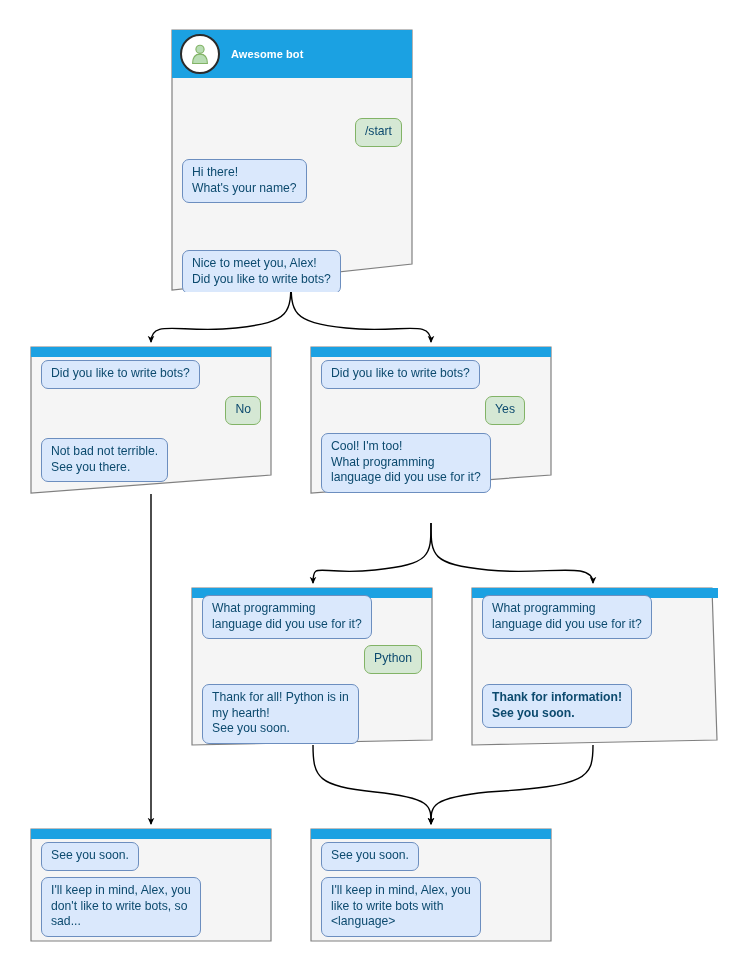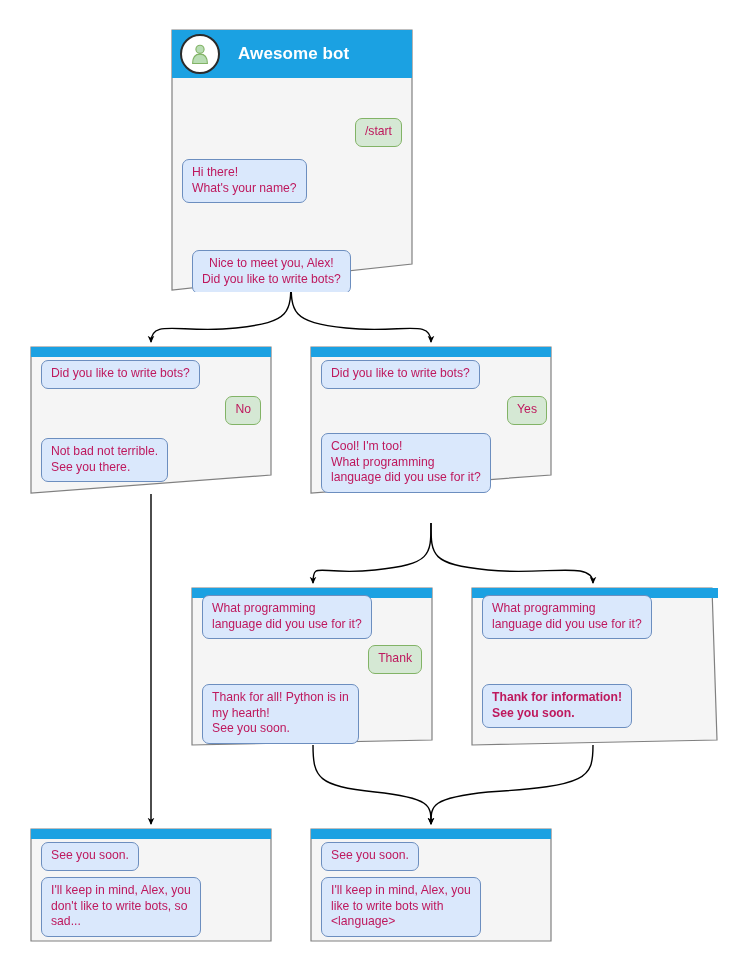--- a/index.html
+++ b/index.html
@@ -65,23 +65,23 @@
     border: 2px solid #2b2b2b;
     box-sizing: border-box;
     display: flex;
     align-items: center;
     justify-content: center;
     flex: none;
     margin-left: 8px;
   }
   .bot-title {
     color: #ffffff;
-    font-size: 17px;
+    font-size: 11px;
     font-weight: bold;
-    margin-left: 18px;
+    margin-left: 11px;
     letter-spacing: 0.1px;
     white-space: nowrap;
   }
 
   .chat {
     position: absolute;
     left: 0;
     right: 0;
     box-sizing: border-box;
     padding: 0 10px;
@@ -92,21 +92,21 @@
   }
   .msg-row.left { justify-content: flex-start; }
   .msg-row.right { justify-content: flex-end; }
 
   .bubble {
     border-radius: 7px;
     border: 1px solid;
     padding: 5px 9px 6px 9px;
     font-size: 12.2px;
     line-height: 15.5px;
-    color: #be185d;
+    color: #0c4a6e;
     white-space: pre-line;
     box-sizing: border-box;
     max-width: 100%;
   }
   .bubble.bot {
     background: #dae8fc;
     border-color: #6c8ebf;
   }
   .bubble.user {
     background: #d5e8d4;
@@ -159,21 +159,21 @@
       </div>
 
       <div class="chat" style="top:48px; height:214px;">
         <div class="msg-row right" style="top:40px; left:10px; right:10px;">
           <div class="bubble user">/start</div>
         </div>
         <div class="msg-row left" style="top:81px; left:10px; right:10px;">
           <div class="bubble bot">Hi there!
 What's your name?</div>
         </div>
-        <div class="msg-row left" style="top:172px; left:20px; right:10px;text-align:center;">
+        <div class="msg-row left" style="top:172px; left:10px; right:10px;">
           <div class="bubble bot">Nice to meet you, Alex!
 Did you like to write bots?</div>
         </div>
       </div>
     </div>
   </div>
 
   <div class="node" style="left:31px; top:347px; width:240px; height:148px;">
     <svg class="node-svg" width="243" height="150">
       <path d="M 0 0 L 240 0 L 240 128 L 0 146 Z" fill="#f5f5f5" stroke="#808080" stroke-width="1.2"></path>
@@ -200,21 +200,21 @@
     <svg class="node-svg" width="243" height="150">
       <path d="M 0 0 L 240 0 L 240 128 L 0 146 Z" fill="#f5f5f5" stroke="#808080" stroke-width="1.2"></path>
       <path d="M 0 0 L 240 0 L 240 10 L 0 10 Z" fill="#1ba1e2" stroke="none"></path>
     </svg>
 
     <div class="node-content" style="height:148px;">
       <div class="chat" style="top:10px; height:138px;">
         <div class="msg-row left" style="top:3px; left:10px; right:10px;">
           <div class="bubble bot">Did you like to write bots?</div>
         </div>
-        <div class="msg-row right" style="top:39px; left:10px; right:4px;">
+        <div class="msg-row right" style="top:39px; left:10px; right:26px;">
           <div class="bubble user">Yes</div>
         </div>
         <div class="msg-row left" style="top:76px; left:10px; right:10px;">
           <div class="bubble bot">Cool! I'm too!
 What programming
 language did you use for it?</div>
         </div>
       </div>
     </div>
   </div>
@@ -225,21 +225,21 @@
       <path d="M 0 0 L 240 0 L 240 10 L 0 10 Z" fill="#1ba1e2" stroke="none"></path>
     </svg>
 
     <div class="node-content" style="height:158px;">
       <div class="chat" style="top:10px; height:148px;">
         <div class="msg-row left" style="top:-3px; left:10px; right:10px;">
           <div class="bubble bot">What programming
 language did you use for it?</div>
         </div>
         <div class="msg-row right" style="top:47px; left:10px; right:10px;">
-          <div class="bubble user">Thank</div>
+          <div class="bubble user">Python</div>
         </div>
         <div class="msg-row left" style="top:86px; left:10px; right:10px;">
           <div class="bubble bot">Thank for all! Python is in
 my hearth!
 See you soon.</div>
         </div>
       </div>
     </div>
   </div>
 

